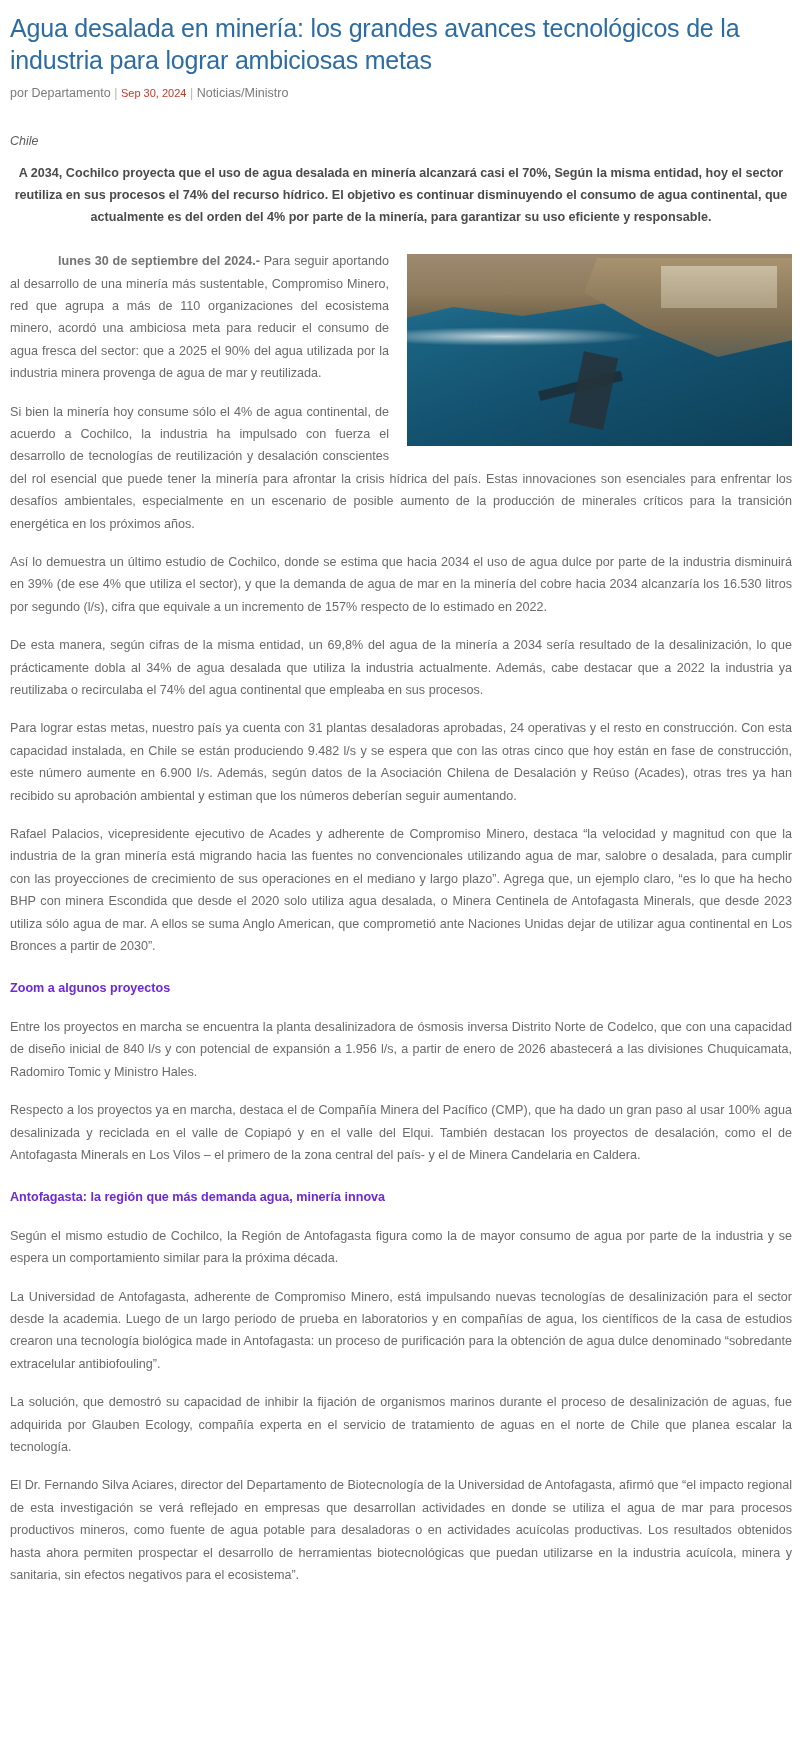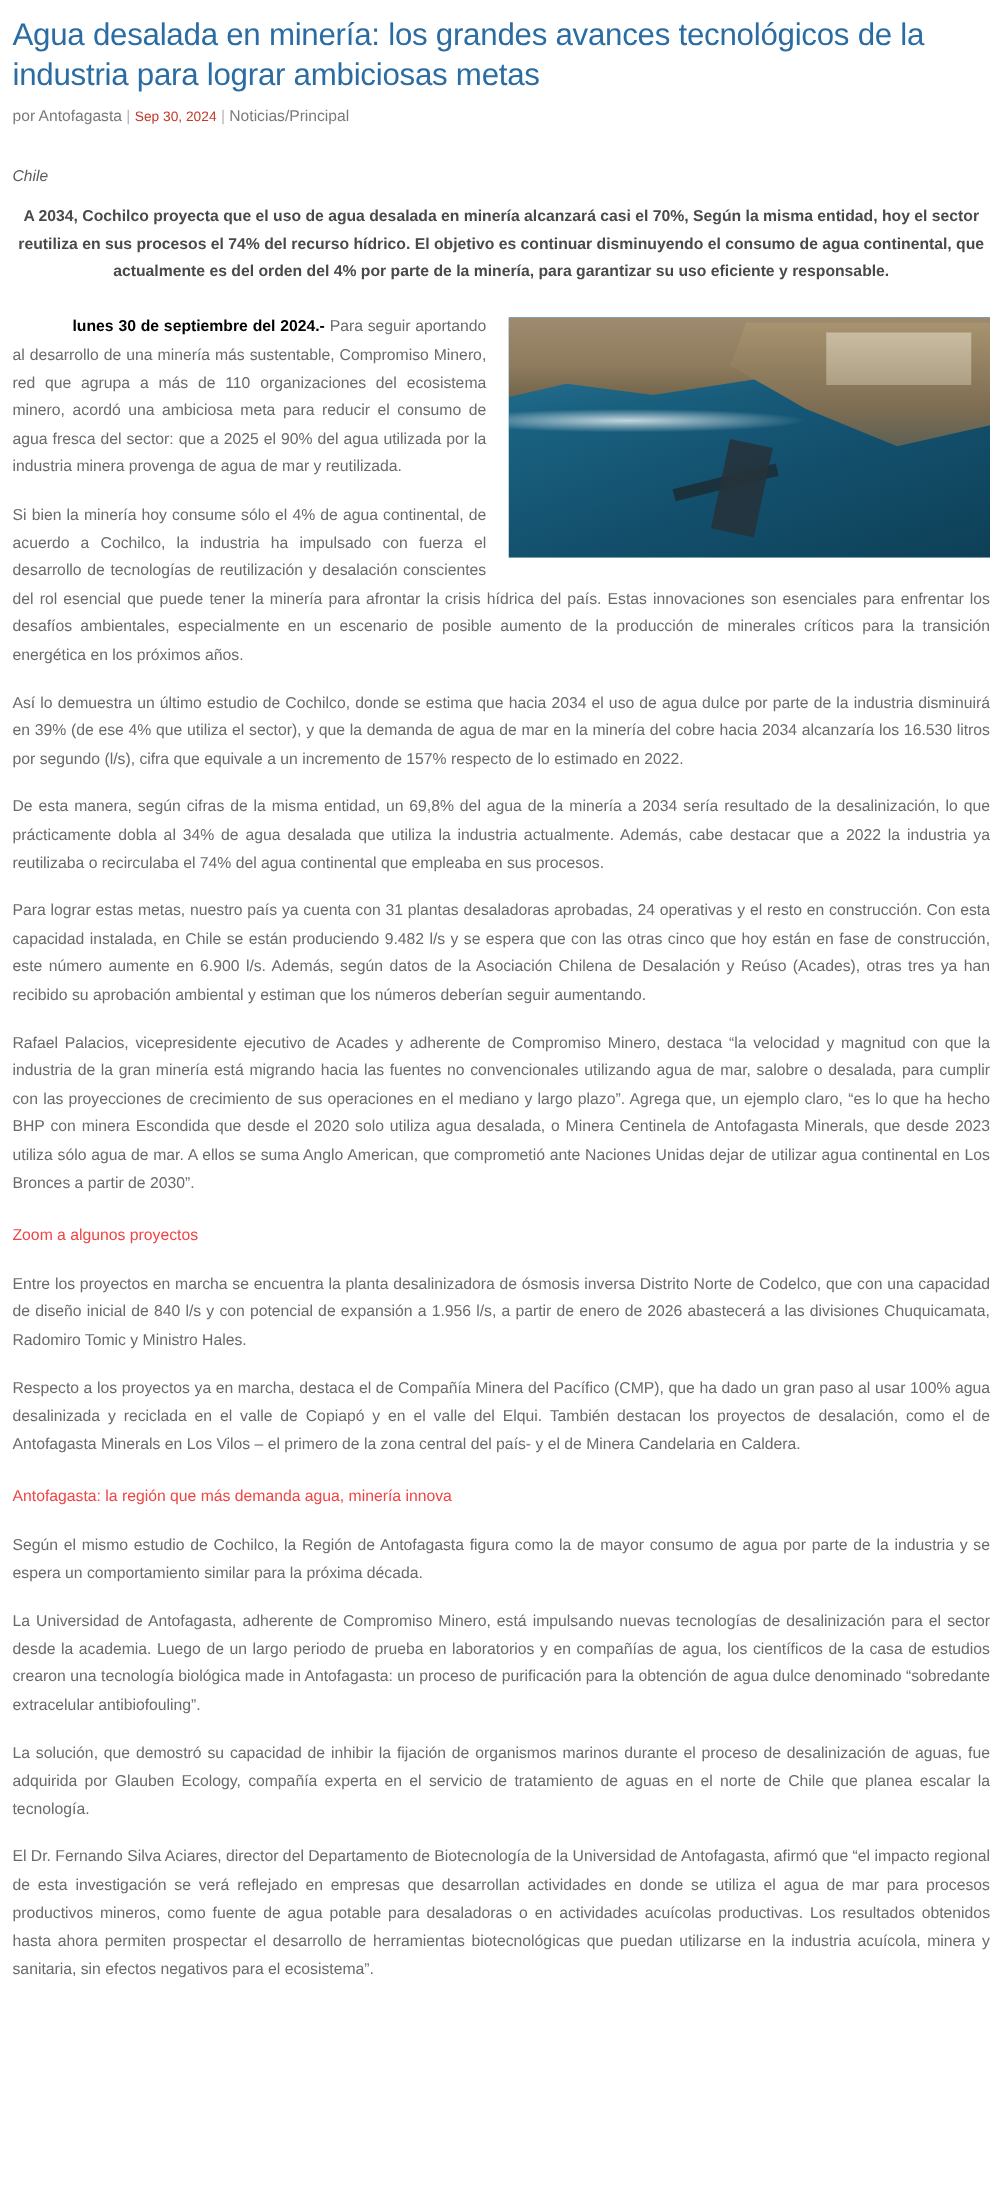--- a/index.html
+++ b/index.html
@@ -54,27 +54,27 @@
     text-align: center;
   }
   .body-text p {
     font-size: 12.6px;
     line-height: 1.78;
     color: #6a6a6a;
     margin: 0 0 16px 0;
     text-align: justify;
   }
   .body-text p.subhead {
-    font-weight: normal;
-    color: #ef4444;
+    font-weight: bold;
+    color: #6d28d9;
     margin: 20px 0 16px 0;
   }
   .body-text p .strong {
     font-weight: bold;
-    color: #000000;
+    color: #737373;
     padding-left: 48px;
   }
   .figure {
     float: right;
     width: 385px;
     height: 192px;
     margin: 4px 0 10px 18px;
     overflow: hidden;
     position: relative;
     background: #2d6f8e;
@@ -132,25 +132,25 @@
   .clear { clear: both; }
 </style>
 </head>
 <body>
 
 <div class="page">
 
   <h1 class="article-title">Agua desalada en minería: los grandes avances tecnológicos de la industria para lograr ambiciosas metas</h1>
 
   <div class="byline">
-    <span>por Antofagasta</span>
+    <span>por Departamento</span>
     <span class="sep">|</span>
     <span class="date">Sep 30, 2024</span>
     <span class="sep">|</span>
-    <span class="cats">Noticias/Principal</span>
+    <span class="cats">Noticias/Ministro</span>
   </div>
 
   <div class="country">Chile</div>
 
   <p class="lead">A 2034, Cochilco proyecta que el uso de agua desalada en minería alcanzará casi el 70%, Según la misma entidad, hoy el sector reutiliza en sus procesos el 74% del recurso hídrico. El objetivo es continuar disminuyendo el consumo de agua continental, que actualmente es del orden del 4% por parte de la minería, para garantizar su uso eficiente y responsable.</p>
 
   <div class="body-text">
 
     <div class="figure">
       <div class="sea"></div>

